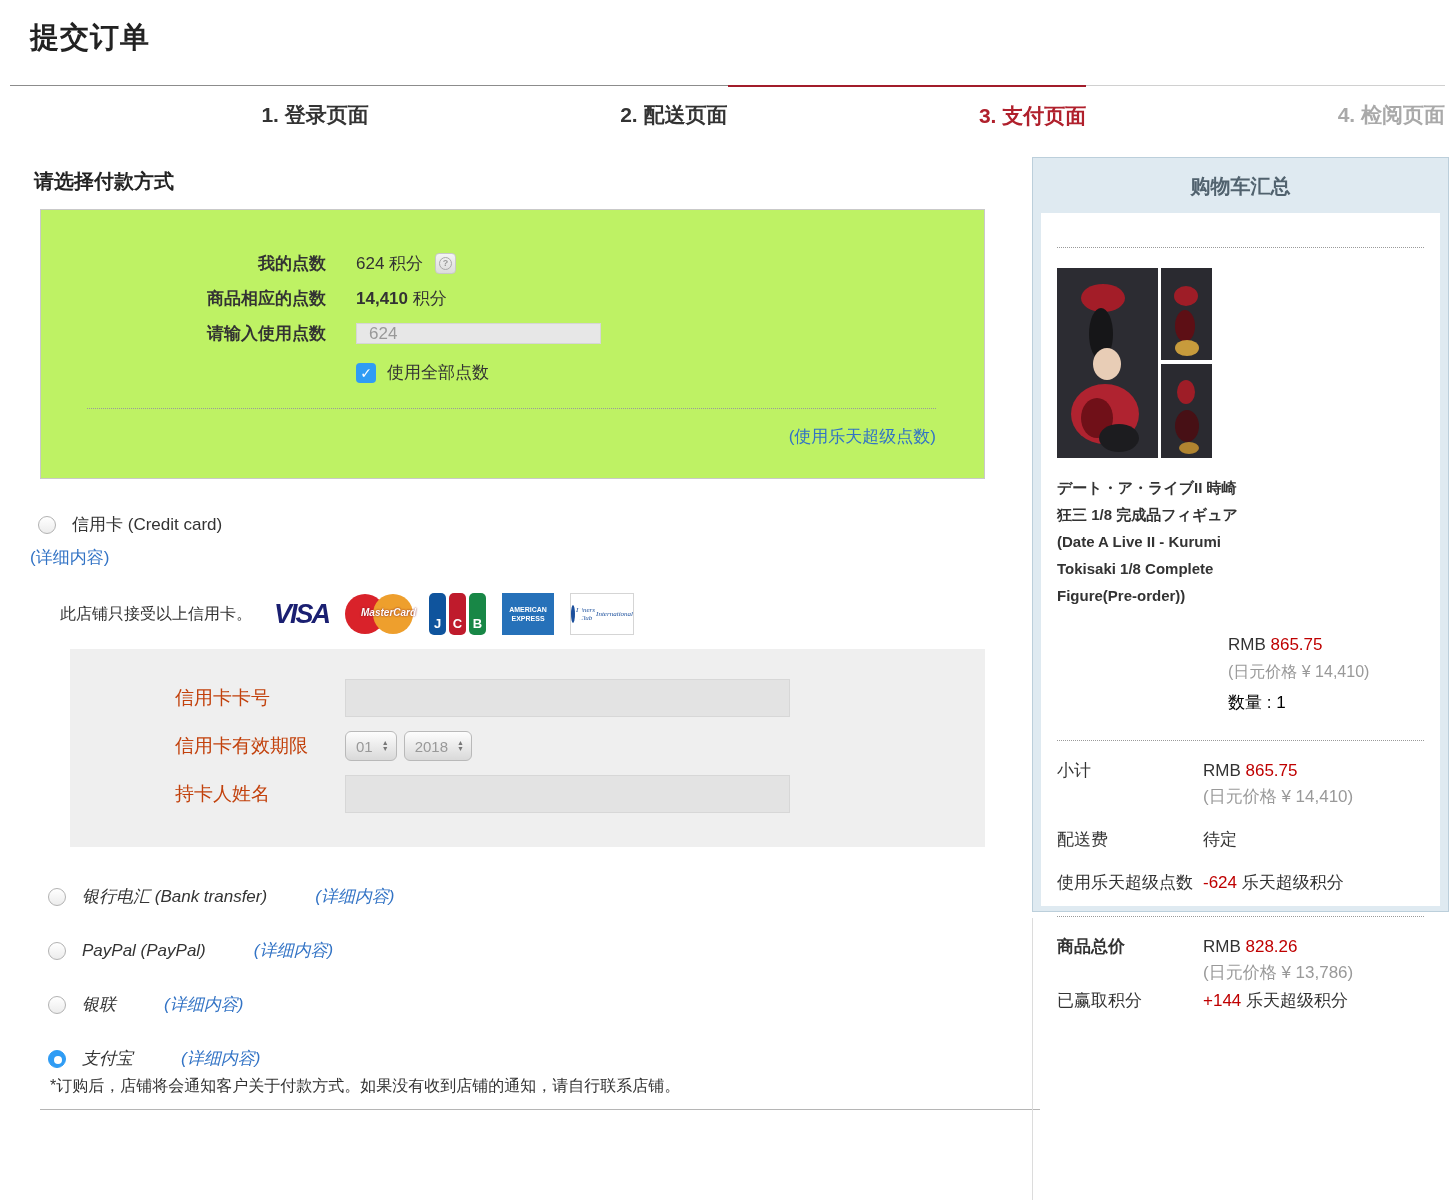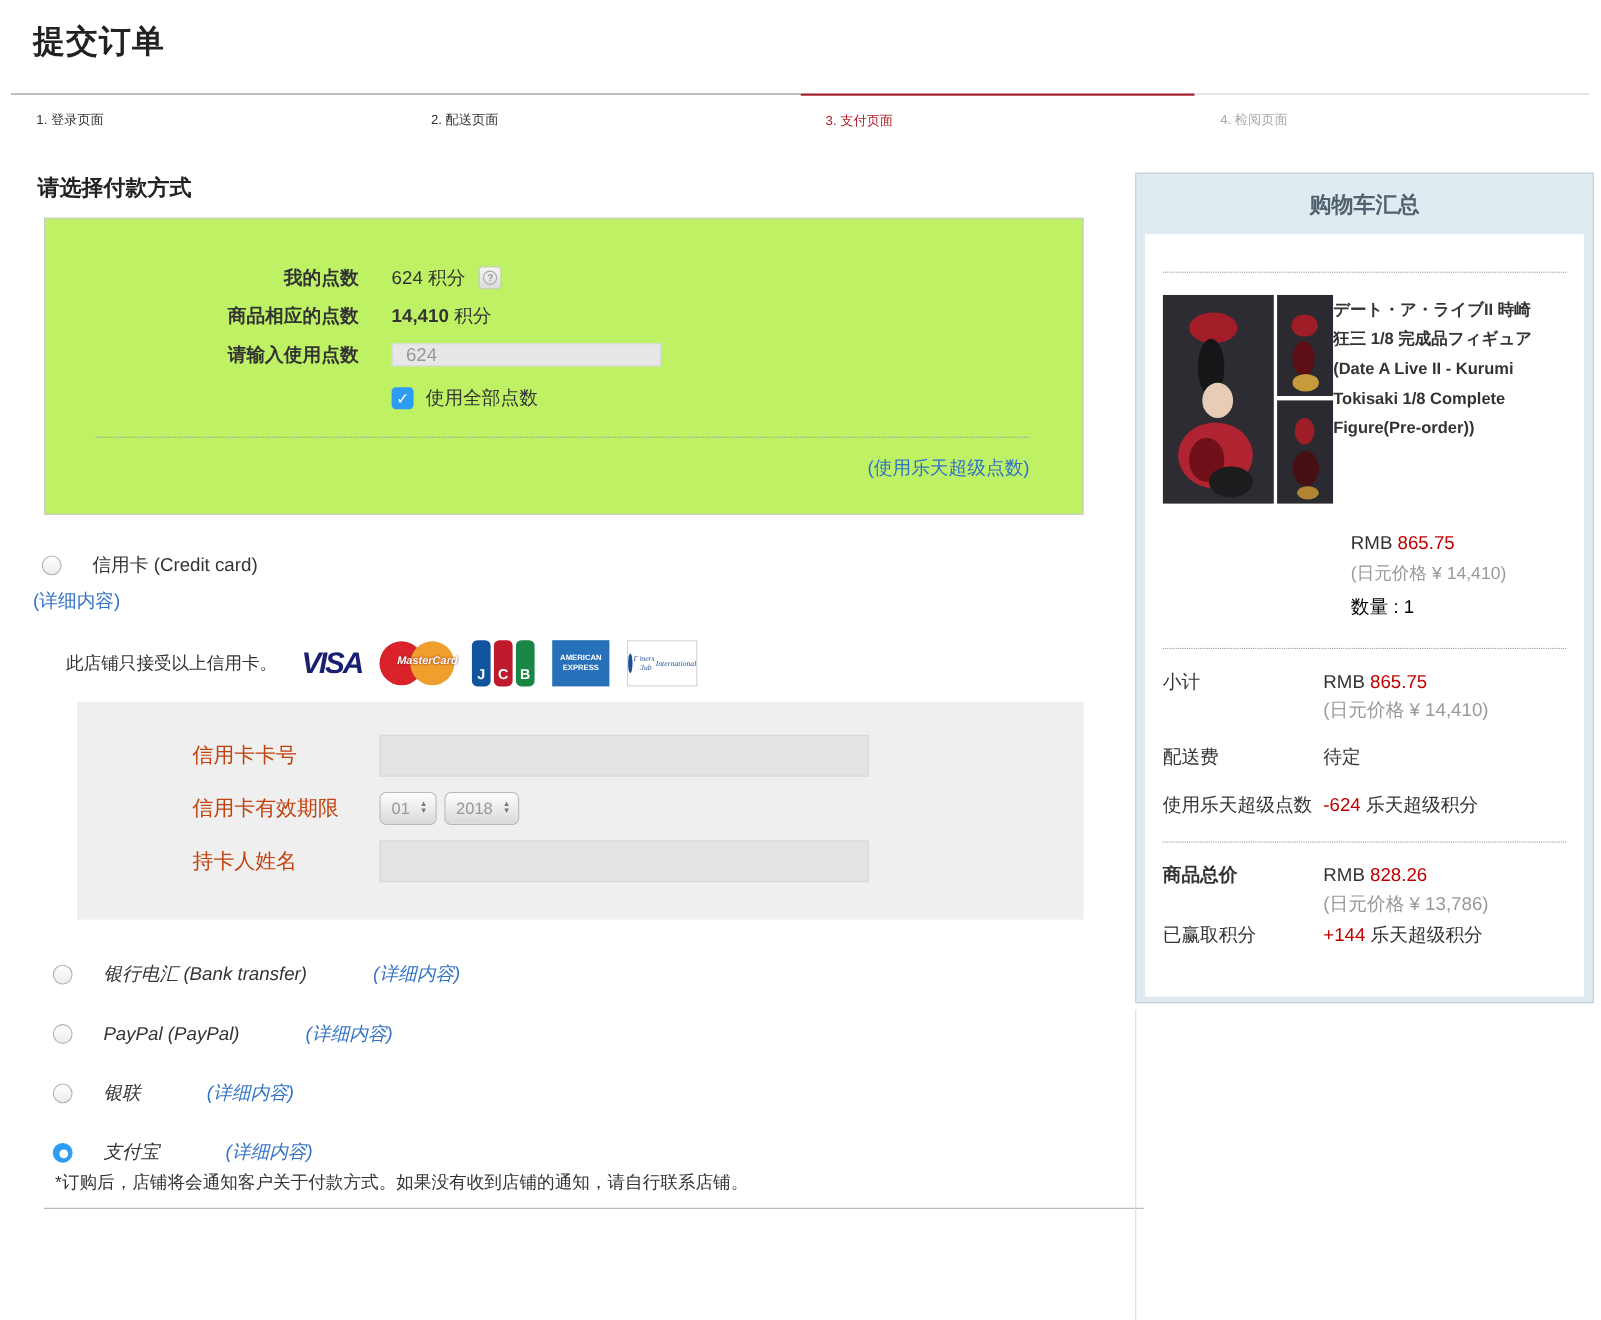--- a/index.html
+++ b/index.html
@@ -4,21 +4,21 @@
 <style>
   * { margin:0; padding:0; box-sizing:border-box; }
   html,body { background:#fff; }
   body { font-family:"Liberation Sans","DejaVu Sans",sans-serif; color:#333; }
   .page { position:relative; width:1455px; height:1200px; overflow:hidden; background:#fff; }
 
   
   .header { padding:18px 0 0 30px; }
   .page-title { font-size:29px; font-weight:bold; color:#222; letter-spacing:1px; }
   .progress { display:flex; margin:27px 10px 0 10px; }
-  .step { width:25%; padding:15px 0 0 23px; font-size:12px; font-weight:normal; }
+  .step { width:25%; padding:15px 0 0 23px; font-size:21px; font-weight:bold;text-align:right; }
   .step-done { border-top:1px solid #8c8c8c; color:#333; }
   .step-active { border-top:2px solid #a21c2a; color:#b0202c; }
   .step-next { border-top:1px solid #d0d0d0; color:#a9a9a9; }
 
   
   .main { width:1010px; padding-left:30px; }
   .pay-heading { margin:38px 0 14px 4px; font-size:20px; font-weight:bold; color:#222; }
 
   .points-box { margin-left:10px; width:945px; border:1px solid #c9c9c9; background:#bef264; padding:42px 48px 16px 0; }
   .prow { display:flex; align-items:center; margin-bottom:12px; }
@@ -36,21 +36,21 @@
               line-height:20px; text-align:center; cursor:pointer; }
   .chk-label { font-size:17px; color:#333; }
   .dotted { border-top:1px dotted #9a9a9a; }
   .points-sep { margin:24px 0 0 46px; width:849px; }
   .points-link-row { width:895px; text-align:right; padding:16px 0 14px; }
   a.lnk { color:#3273c5; text-decoration:none; font-size:17px; cursor:pointer; }
 
   .radio { width:18px; height:18px; border-radius:50%; border:1px solid #b2b2b2; background:linear-gradient(#fff,#ececec); flex:0 0 auto; cursor:pointer; }
   .radio.on { background:#2f9cf4; border-color:#2f9cf4; position:relative; }
   .radio.on::after { content:""; position:absolute; left:5px; top:5px; width:8px; height:8px; border-radius:50%; background:#fff; }
-  .method-row { display:flex; align-items:center; gap:28px; font-size:17px; }
+  .method-row { display:flex; align-items:center; gap:16px; font-size:17px; }
   .cc-row { margin:34px 0 0 8px; }
   .cc-detail { margin:10px 0 0 0px; font-size:17px; }
 
   .cards-row { display:flex; align-items:center; gap:16px; margin:24px 0 0 30px; }
   .cards-note { font-size:16px; color:#333; margin-right:6px; }
   .logo { display:inline-flex; align-items:center; justify-content:center; }
   .visa { font-size:27px; font-weight:bold; font-style:italic; color:#1a1f71; letter-spacing:-2px; }
   .mc { position:relative; width:68px; height:42px; }
   .mc .c1,.mc .c2 { position:absolute; top:1px; width:40px; height:40px; border-radius:50%; }
   .mc .c1 { left:0; background:#d9222a; }
@@ -82,21 +82,21 @@
   .m-link { margin-left:32px; }
 
   .footnote { margin:6px 0 0 20px; font-size:16px; color:#333; }
   .bottom-rule { margin:12px 0 0 10px; width:1000px; border-top:1px solid #b5b5b5; }
 
   
   .sidebar { position:absolute; left:1032px; top:157px; width:417px; height:755px; background:#dfeaf1; border:1px solid #bccfdb; }
   .cart-title { text-align:center; padding:15px 0 13px; font-size:20px; font-weight:bold; color:#51626e; }
   .cart-panel { background:#fff; margin:0 8px 8px; height:693px; padding:20px 16px 0; }
   .cart-sep1 { margin:14px 0 20px; }
-  .product { display:flex; gap:0; }
+  .product { display:flex; gap:16px;flex-direction:column; }
   .p-media { flex:0 0 auto; }
   .p-name { width:192px; font-size:15px; font-weight:bold; line-height:27px; color:#333; }
   .p-price-block { margin-left:171px; padding-top:26px; font-size:17px; }
   .red { color:#bf0000; }
   .gray { color:#999; }
   .jpy-line { margin-top:7px; font-size:16px; color:#999; }
   .qty-line { margin-top:8px; color:#000000; }
   .cart-sep2 { margin-top:26px; }
   .srow { display:flex; margin-top:17px; font-size:17px; }
   .slabel { width:146px; color:#333; line-height:26px; }

